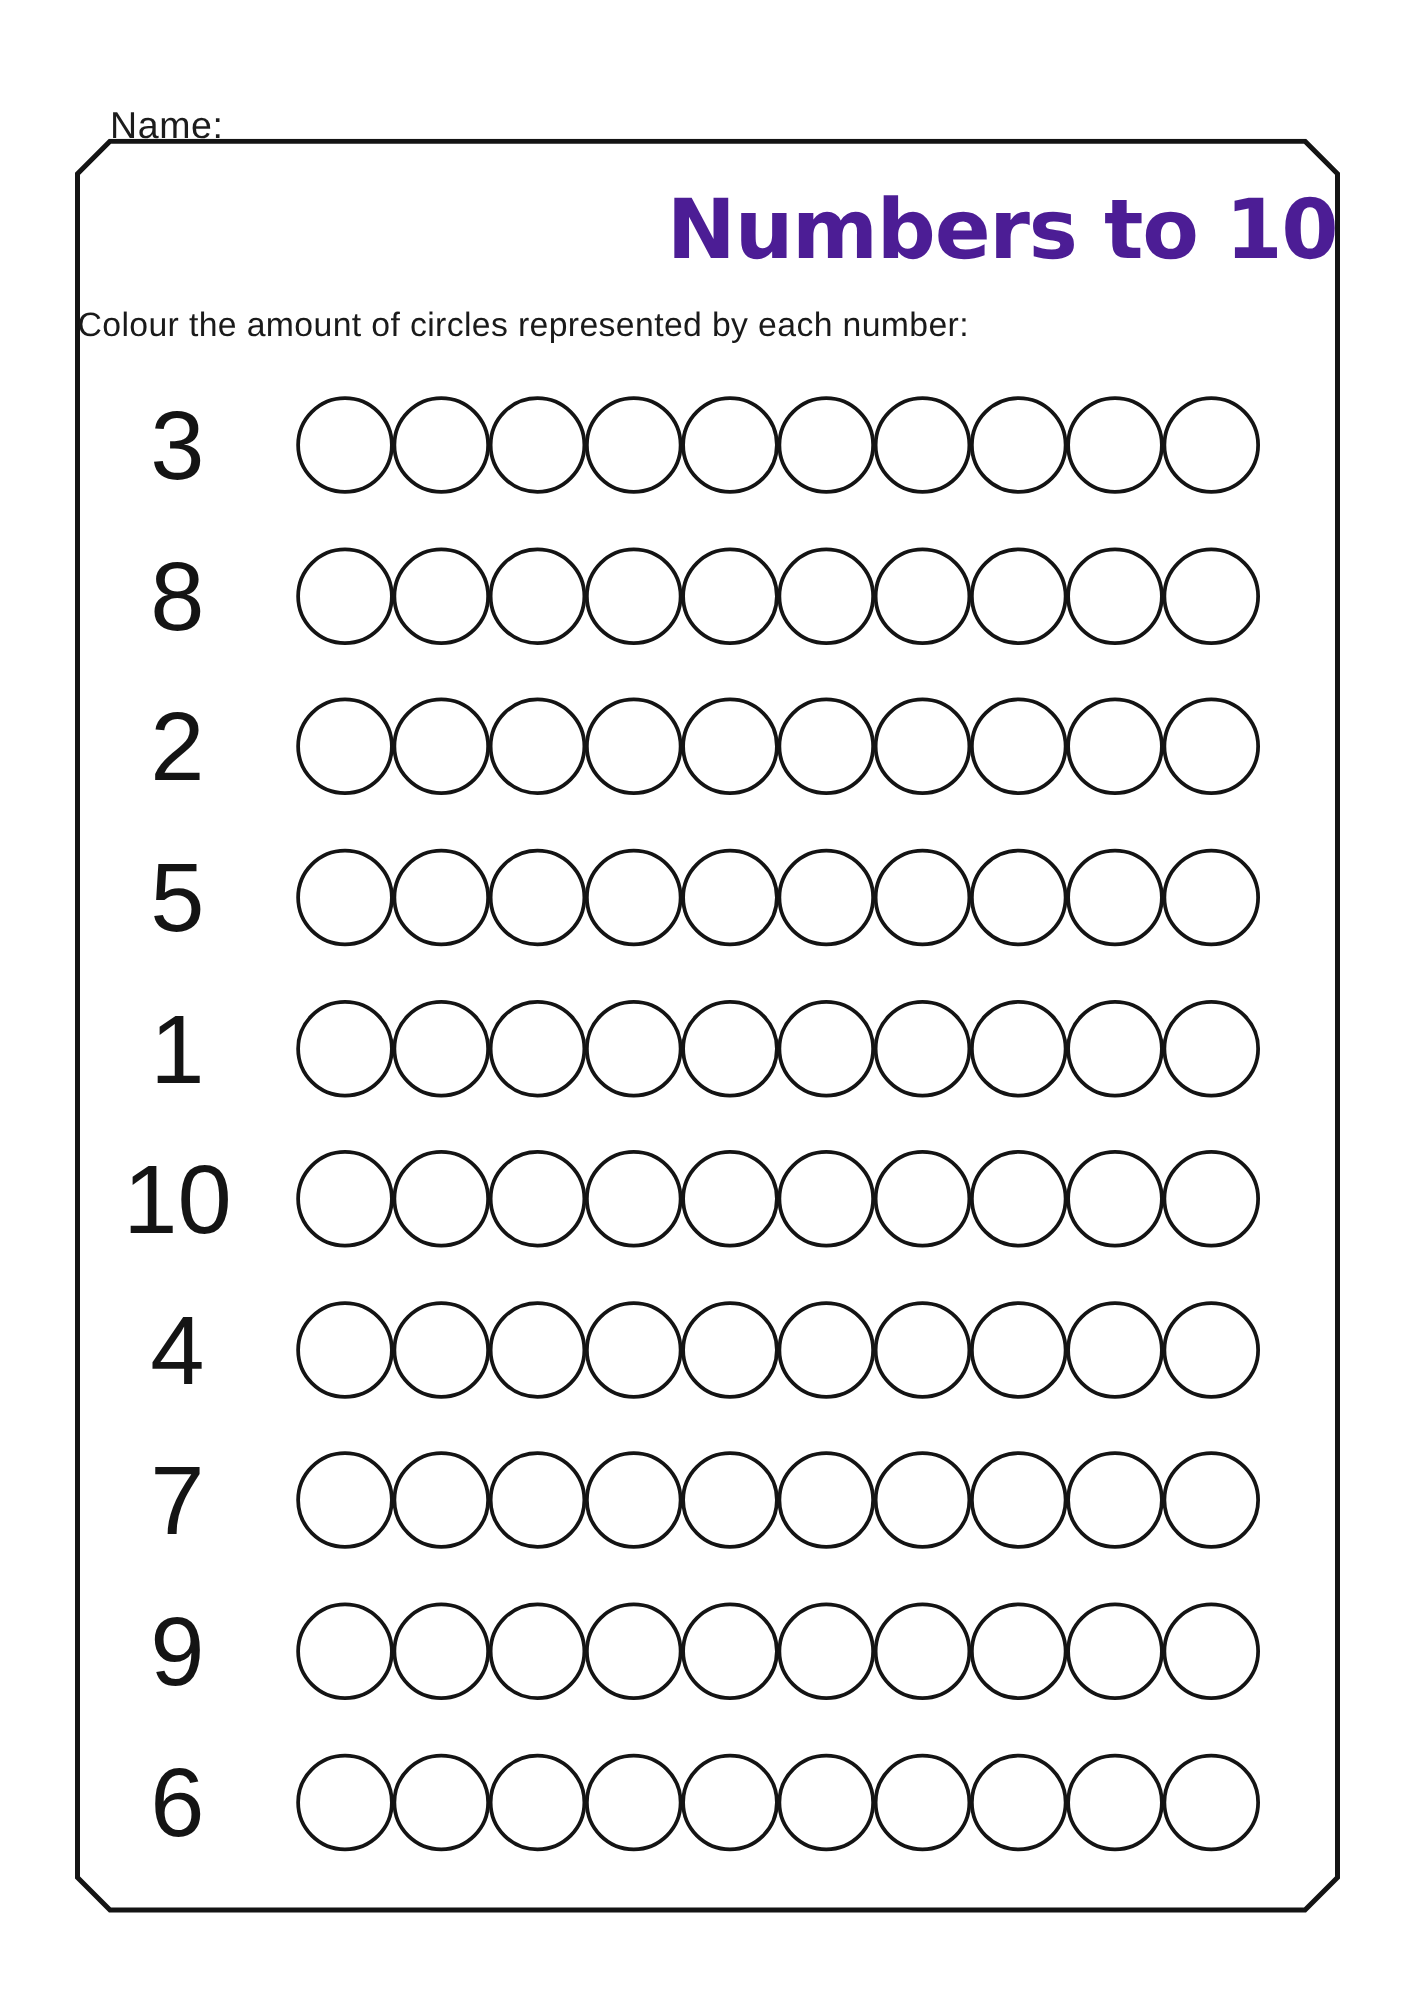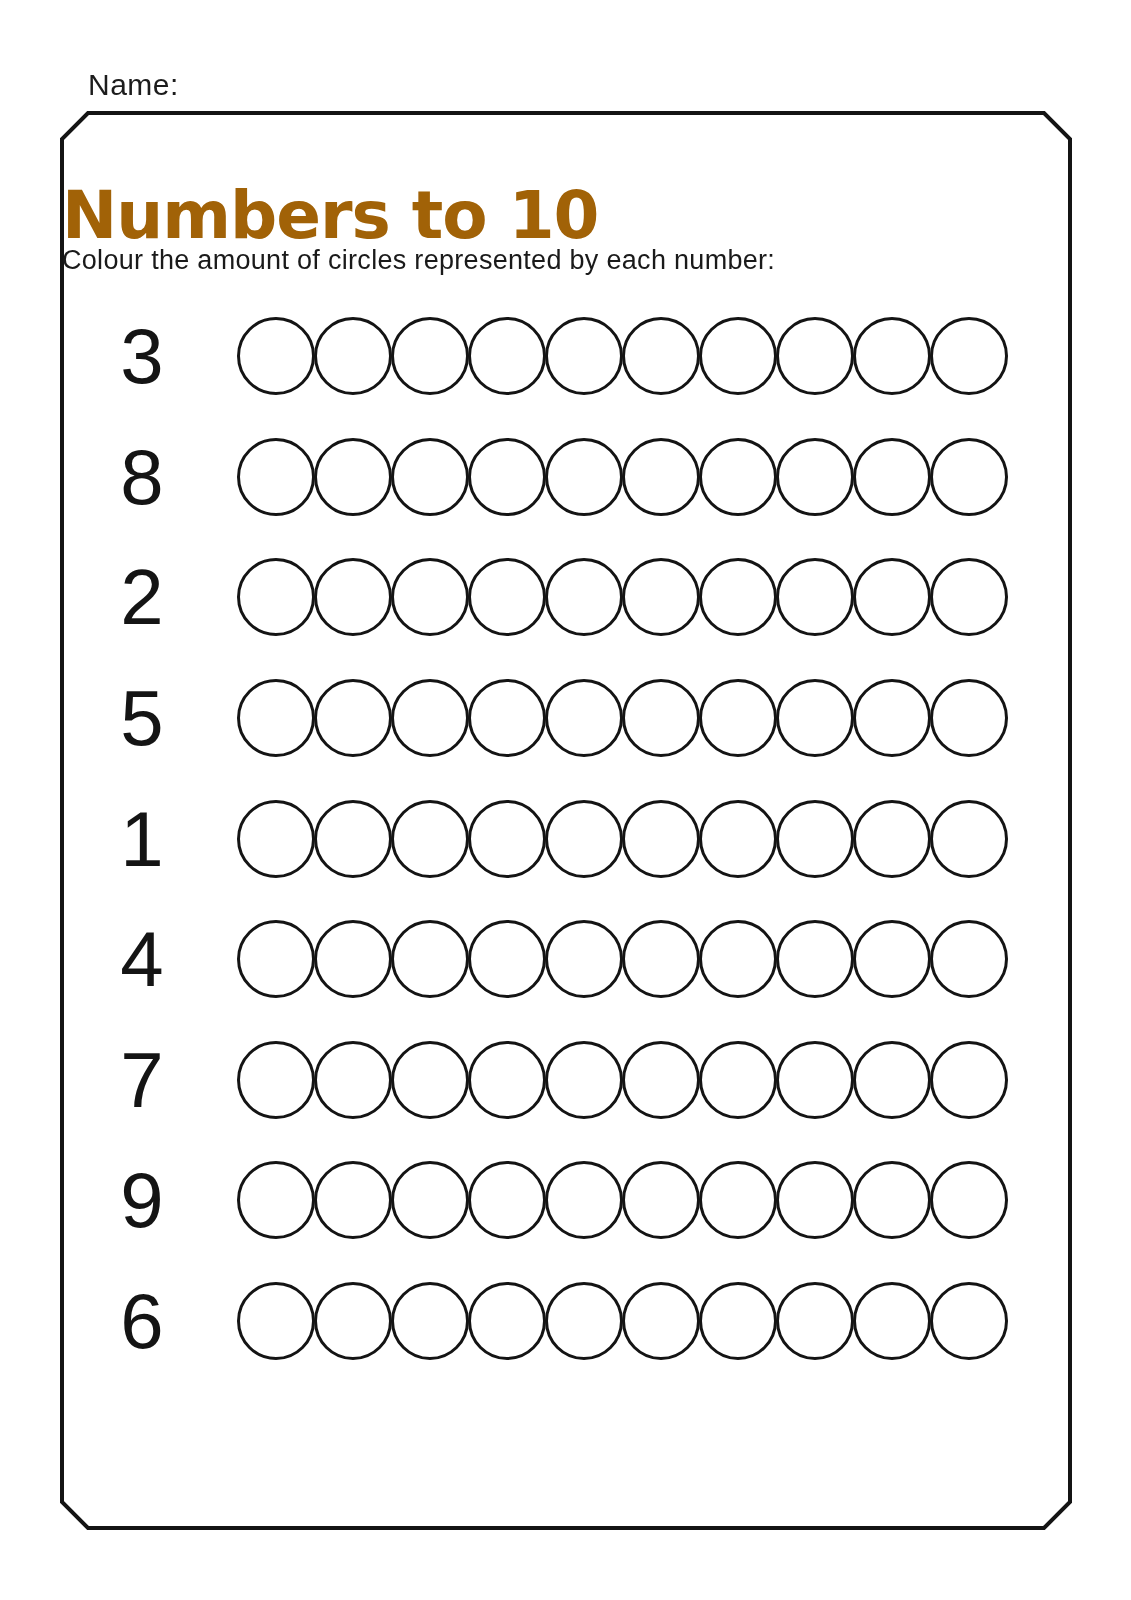--- a/index.html
+++ b/index.html
@@ -6,43 +6,42 @@
   body {
     width: 1131px; height: 1600px;
     background: #ffffff;
     position: relative;
     overflow: hidden;
     font-family: "Liberation Sans", sans-serif;
     color: #111111;
   }
   .name-label {
     position: absolute;
-    left: 88px; top: 68px;
+    left: 88px; top: 84px;
     font-size: 30px;
     font-weight: 300;
     letter-spacing: 0.5px;
     color: #1c1c1c;
     text-align: center;
   }
   .page-border {
     position: absolute;
     left: 60px; top: 111px;
   }
   .title {
     position: absolute;
     left: 62px; top: 148px;
     width: 1008px;
-    text-align: left;
+    text-align: right;
     font-family: "DejaVu Sans", sans-serif;
     font-weight: 800;
     font-size: 66px;
     line-height: 1.1;
     letter-spacing: -1px;
-    color: #a16207;
-    margin-top: 32px;
+    color: #4c1d95;
   }
   .subtitle {
     position: absolute;
     left: 62px; top: 245px;
     width: 1008px;
     text-align: left;
     font-size: 27px;
     font-weight: 300;
     letter-spacing: 0.3px;
     color: #1a1a1a;
@@ -162,20 +161,35 @@
         <div class="circle"></div>
         <div class="circle"></div>
         <div class="circle"></div>
         <div class="circle"></div>
         <div class="circle"></div>
         <div class="circle"></div>
         <div class="circle"></div>
       </div>
     </div>
     <div class="row">
+      <div class="row-number">10</div>
+      <div class="circles">
+        <div class="circle"></div>
+        <div class="circle"></div>
+        <div class="circle"></div>
+        <div class="circle"></div>
+        <div class="circle"></div>
+        <div class="circle"></div>
+        <div class="circle"></div>
+        <div class="circle"></div>
+        <div class="circle"></div>
+        <div class="circle"></div>
+      </div>
+    </div>
+    <div class="row">
       <div class="row-number">4</div>
       <div class="circles">
         <div class="circle"></div>
         <div class="circle"></div>
         <div class="circle"></div>
         <div class="circle"></div>
         <div class="circle"></div>
         <div class="circle"></div>
         <div class="circle"></div>
         <div class="circle"></div>

